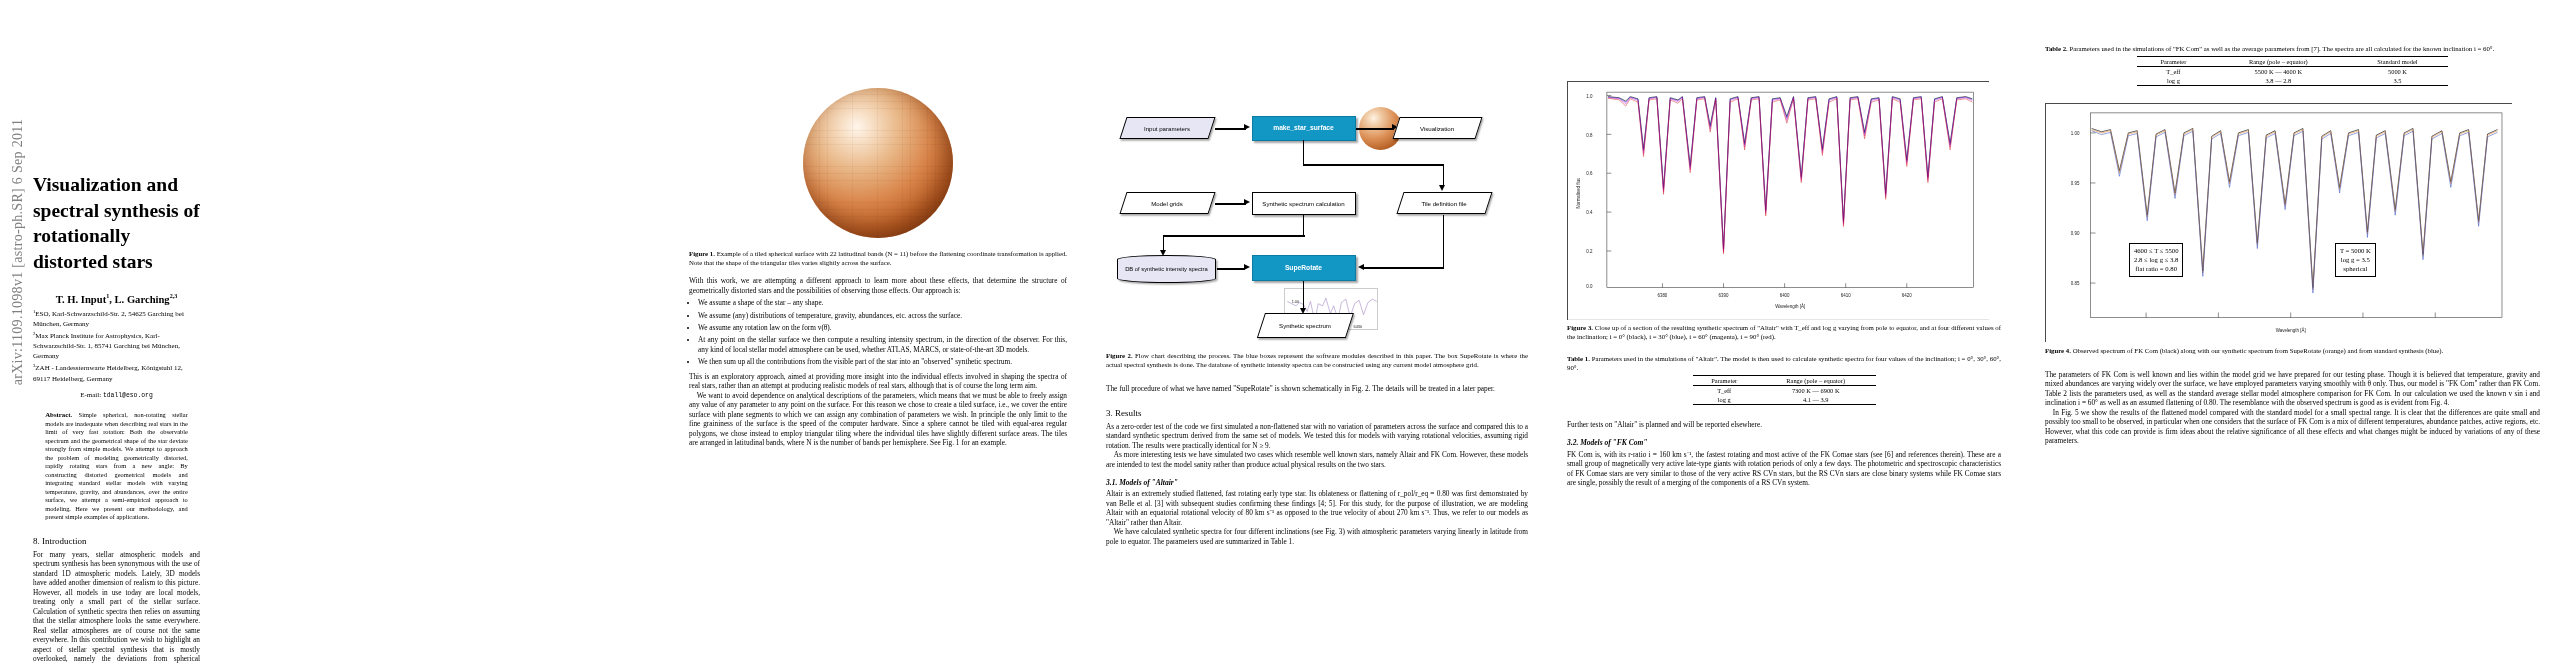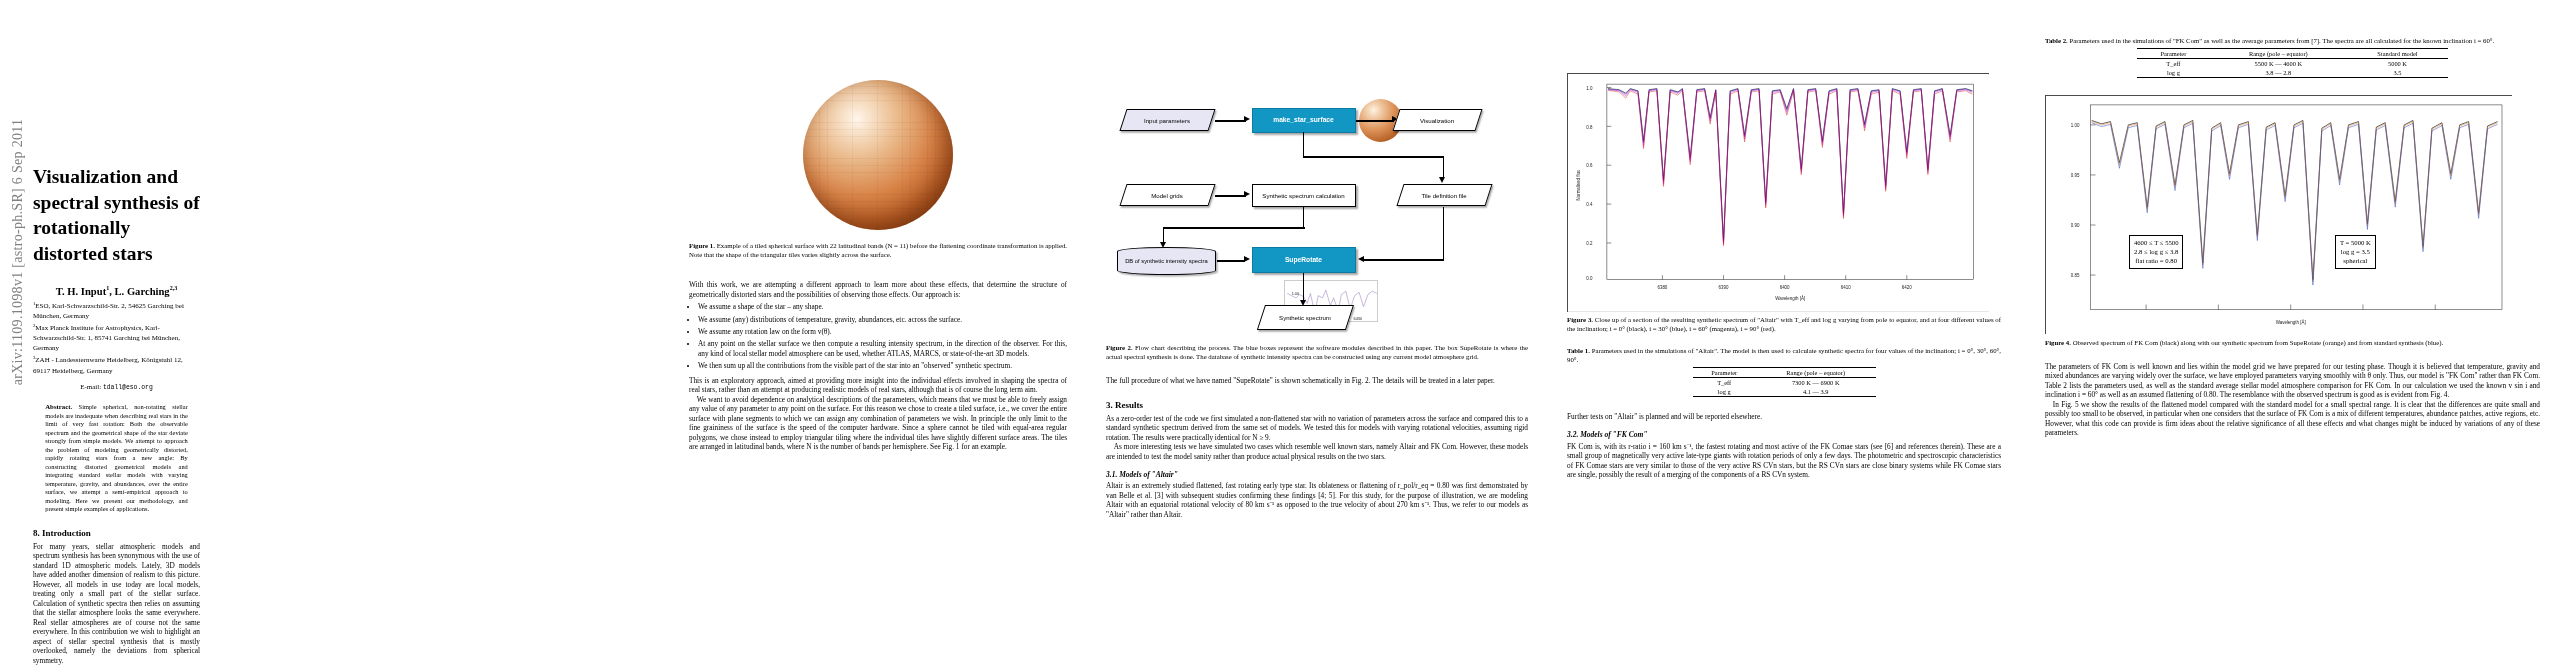--- a/index.html
+++ b/index.html
@@ -26,36 +26,36 @@
     transform-origin:center center;
   }
   .arxiv-stamp span{
     transform:rotate(-90deg);
     transform-origin:center center;
     display:block;
     position:relative; top:161px;
   }
 
   
-  .col{ position:absolute; top:4px; height:535px; }
+  .col{ position:absolute; top:12px; height:535px; }
   .colinner{ position:absolute; }
 
   h1.title{
     font-size:19.5px; font-weight:bold; line-height:1.32;
     margin:0 0 18px 0; font-family:"Liberation Serif", serif;
   }
   .authors{ text-align:center; font-size:10.6px; font-weight:bold; margin-bottom:4.4px; }
   .authors sup{ font-weight:bold; font-size:6.1px; }
   .affil{ font-size:7px; line-height:1.42; margin:0 0 1.1px 0; }
   .affil sup{ font-size:4.7px; }
   .email{ font-size:7px; text-align:center; margin:6.7px 0 11px 0; }
   .email .mono{ font-family:"Liberation Mono", monospace; font-size:6.4px; }
   .abstract{ font-size:6.4px; line-height:1.33; text-align:justify; padding:0 12.2px; }
   .abstract b{ font-size:6.8px; }
-  h2.sec{ font-size:9px; font-weight:bold; margin:14.5px 0 3.3px 0; }
+  h2.sec{ font-size:9px; font-weight:normal; margin:14.5px 0 3.3px 0; }
   h3.sub{ font-size:7.5px; font-weight:bold; font-style:italic; margin:9px 0 2.2px 0; }
   p.body{ font-size:7.3px; line-height:1.30; text-align:justify; margin:0 0 0 0; text-indent:0; }
   p.body + p.body{ text-indent:7.8px; }
   ul.bullets{ margin:3.3px 0 5.6px 0; padding-left:9px; font-size:7.3px; line-height:1.30; text-align:justify; }
   ul.bullets li{ margin-bottom:2.8px; }
   .figcap{ font-size:6.8px; line-height:1.30; text-align:justify; margin-top:4.4px; }
   .figcap b{ font-weight:bold; }
 
   
   .sphere-wrap{ display:flex; justify-content:center; align-items:center; height:167px; }
@@ -179,21 +179,21 @@
   <div class="col" style="left:689px; width:378px;">
     <div class="colinner" style="left:0; top:67px; width:378px;">
 
       <div class="sphere-wrap">
         <div class="sphere"></div>
       </div>
       <div class="figcap">
         <b>Figure 1.</b><span> Example of a tiled spherical surface with 22 latitudinal bands (N = 11) before the flattening coordinate transformation is applied. Note that the shape of the triangular tiles varies slightly across the surface.</span>
       </div>
 
-      <p class="body" style="margin-top:20px;">With this work, we are attempting a different approach to learn more about these effects, that determine the structure of geometrically distorted stars and the possibilities of observing those effects. Our approach is:</p>
+      <p class="body" style="margin-top:8px;">With this work, we are attempting a different approach to learn more about these effects, that determine the structure of geometrically distorted stars and the possibilities of observing those effects. Our approach is:</p>
 
       <ul class="bullets">
         <li>We assume a shape of the star – any shape.</li>
         <li>We assume (any) distributions of temperature, gravity, abundances, etc. across the surface.</li>
         <li>We assume any rotation law on the form v(θ).</li>
         <li>At any point on the stellar surface we then compute a resulting intensity spectrum, in the direction of the observer. For this, any kind of local stellar model atmosphere can be used, whether ATLAS, MARCS, or state-of-the-art 3D models.</li>
         <li>We then sum up all the contributions from the visible part of the star into an "observed" synthetic spectrum.</li>
       </ul>
 
       <p class="body">This is an exploratory approach, aimed at providing more insight into the individual effects involved in shaping the spectra of real stars, rather than an attempt at producing realistic models of real stars, although that is of course the long term aim.</p>
@@ -294,20 +294,21 @@
       </div>
 
       <p class="body" style="margin-top:14.5px;">The full procedure of what we have named "SupeRotate" is shown schematically in Fig. 2. The details will be treated in a later paper.</p>
 
       <h2 class="sec">3. Results</h2>
       <p class="body">As a zero-order test of the code we first simulated a non-flattened star with no variation of parameters across the surface and compared this to a standard synthetic spectrum derived from the same set of models. We tested this for models with varying rotational velocities, assuming rigid rotation. The results were practically identical for N ≥ 9.</p>
       <p class="body">As more interesting tests we have simulated two cases which resemble well known stars, namely Altair and FK Com. However, these models are intended to test the model sanity rather than produce actual physical results on the two stars.</p>
 
       <h3 class="sub">3.1. Models of "Altair"</h3>
       <p class="body">Altair is an extremely studied flattened, fast rotating early type star. Its oblateness or flattening of r_pol/r_eq = 0.80 was first demonstrated by van Belle et al. [3] with subsequent studies confirming these findings [4; 5]. For this study, for the purpose of illustration, we are modeling Altair with an equatorial rotational velocity of 80 km s⁻¹ as opposed to the true velocity of about 270 km s⁻¹. Thus, we refer to our models as "Altair" rather than Altair.</p>
+      <p class="body">We have calculated synthetic spectra for four different inclinations (see Fig. 3) with atmospheric parameters varying linearly in latitude from pole to equator. The parameters used are summarized in Table 1.</p>
     </div>
   </div>
 
   <div class="col" style="left:1567px; width:434px;">
     <div class="colinner" style="left:0; top:69px; width:434px;">
 
       <div class="panel" style="width:422px; height:239px;">
         <svg width="421" height="238" viewBox="0 0 758 428">
           <rect x="0" y="0" width="758" height="428" fill="#ffffff"></rect>
 

